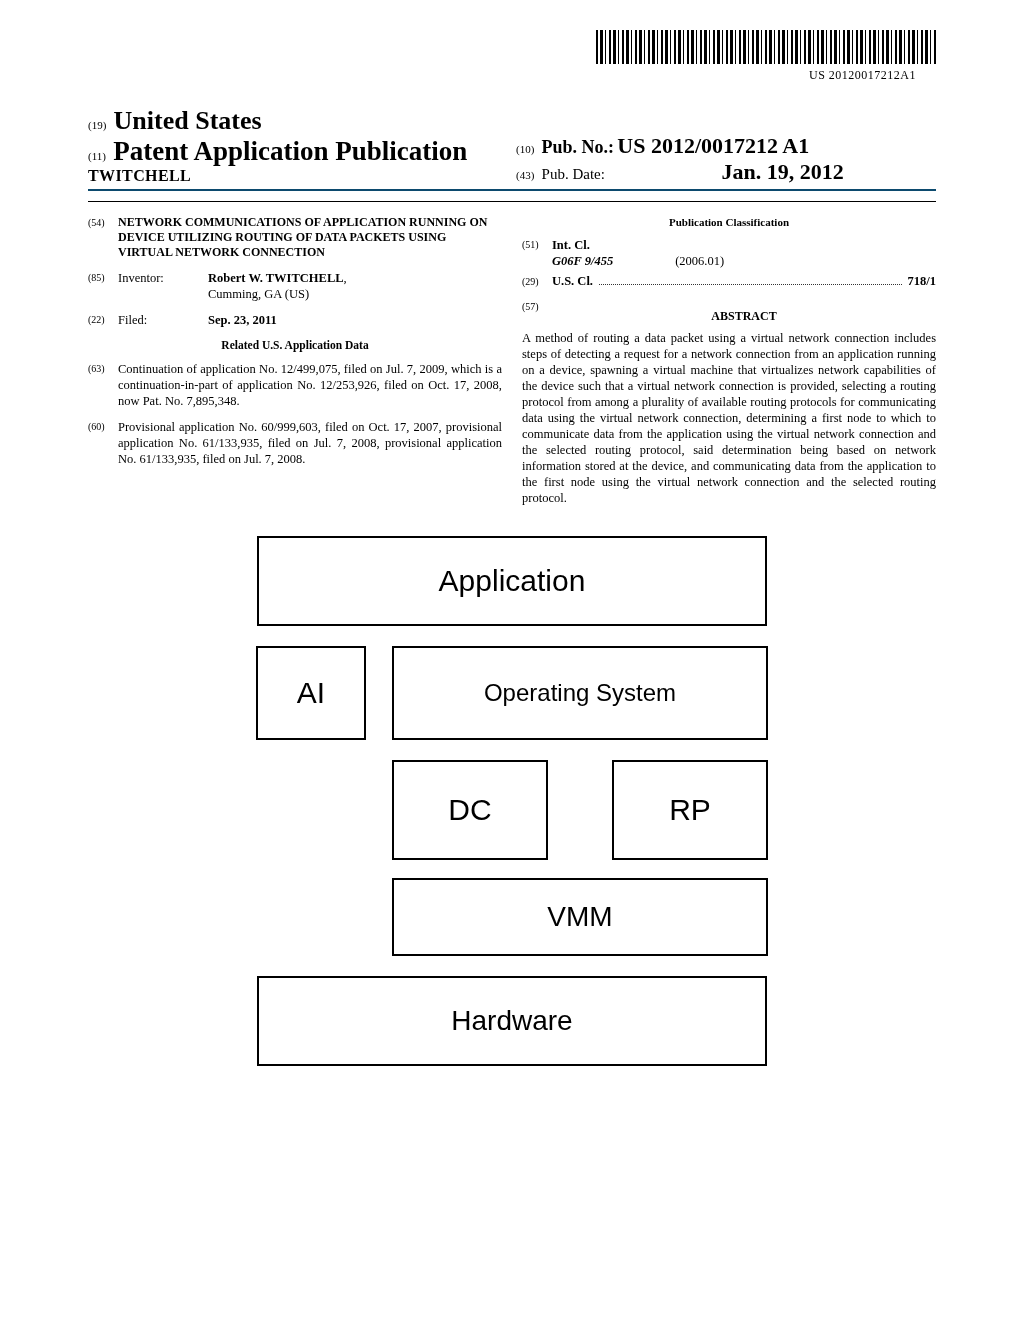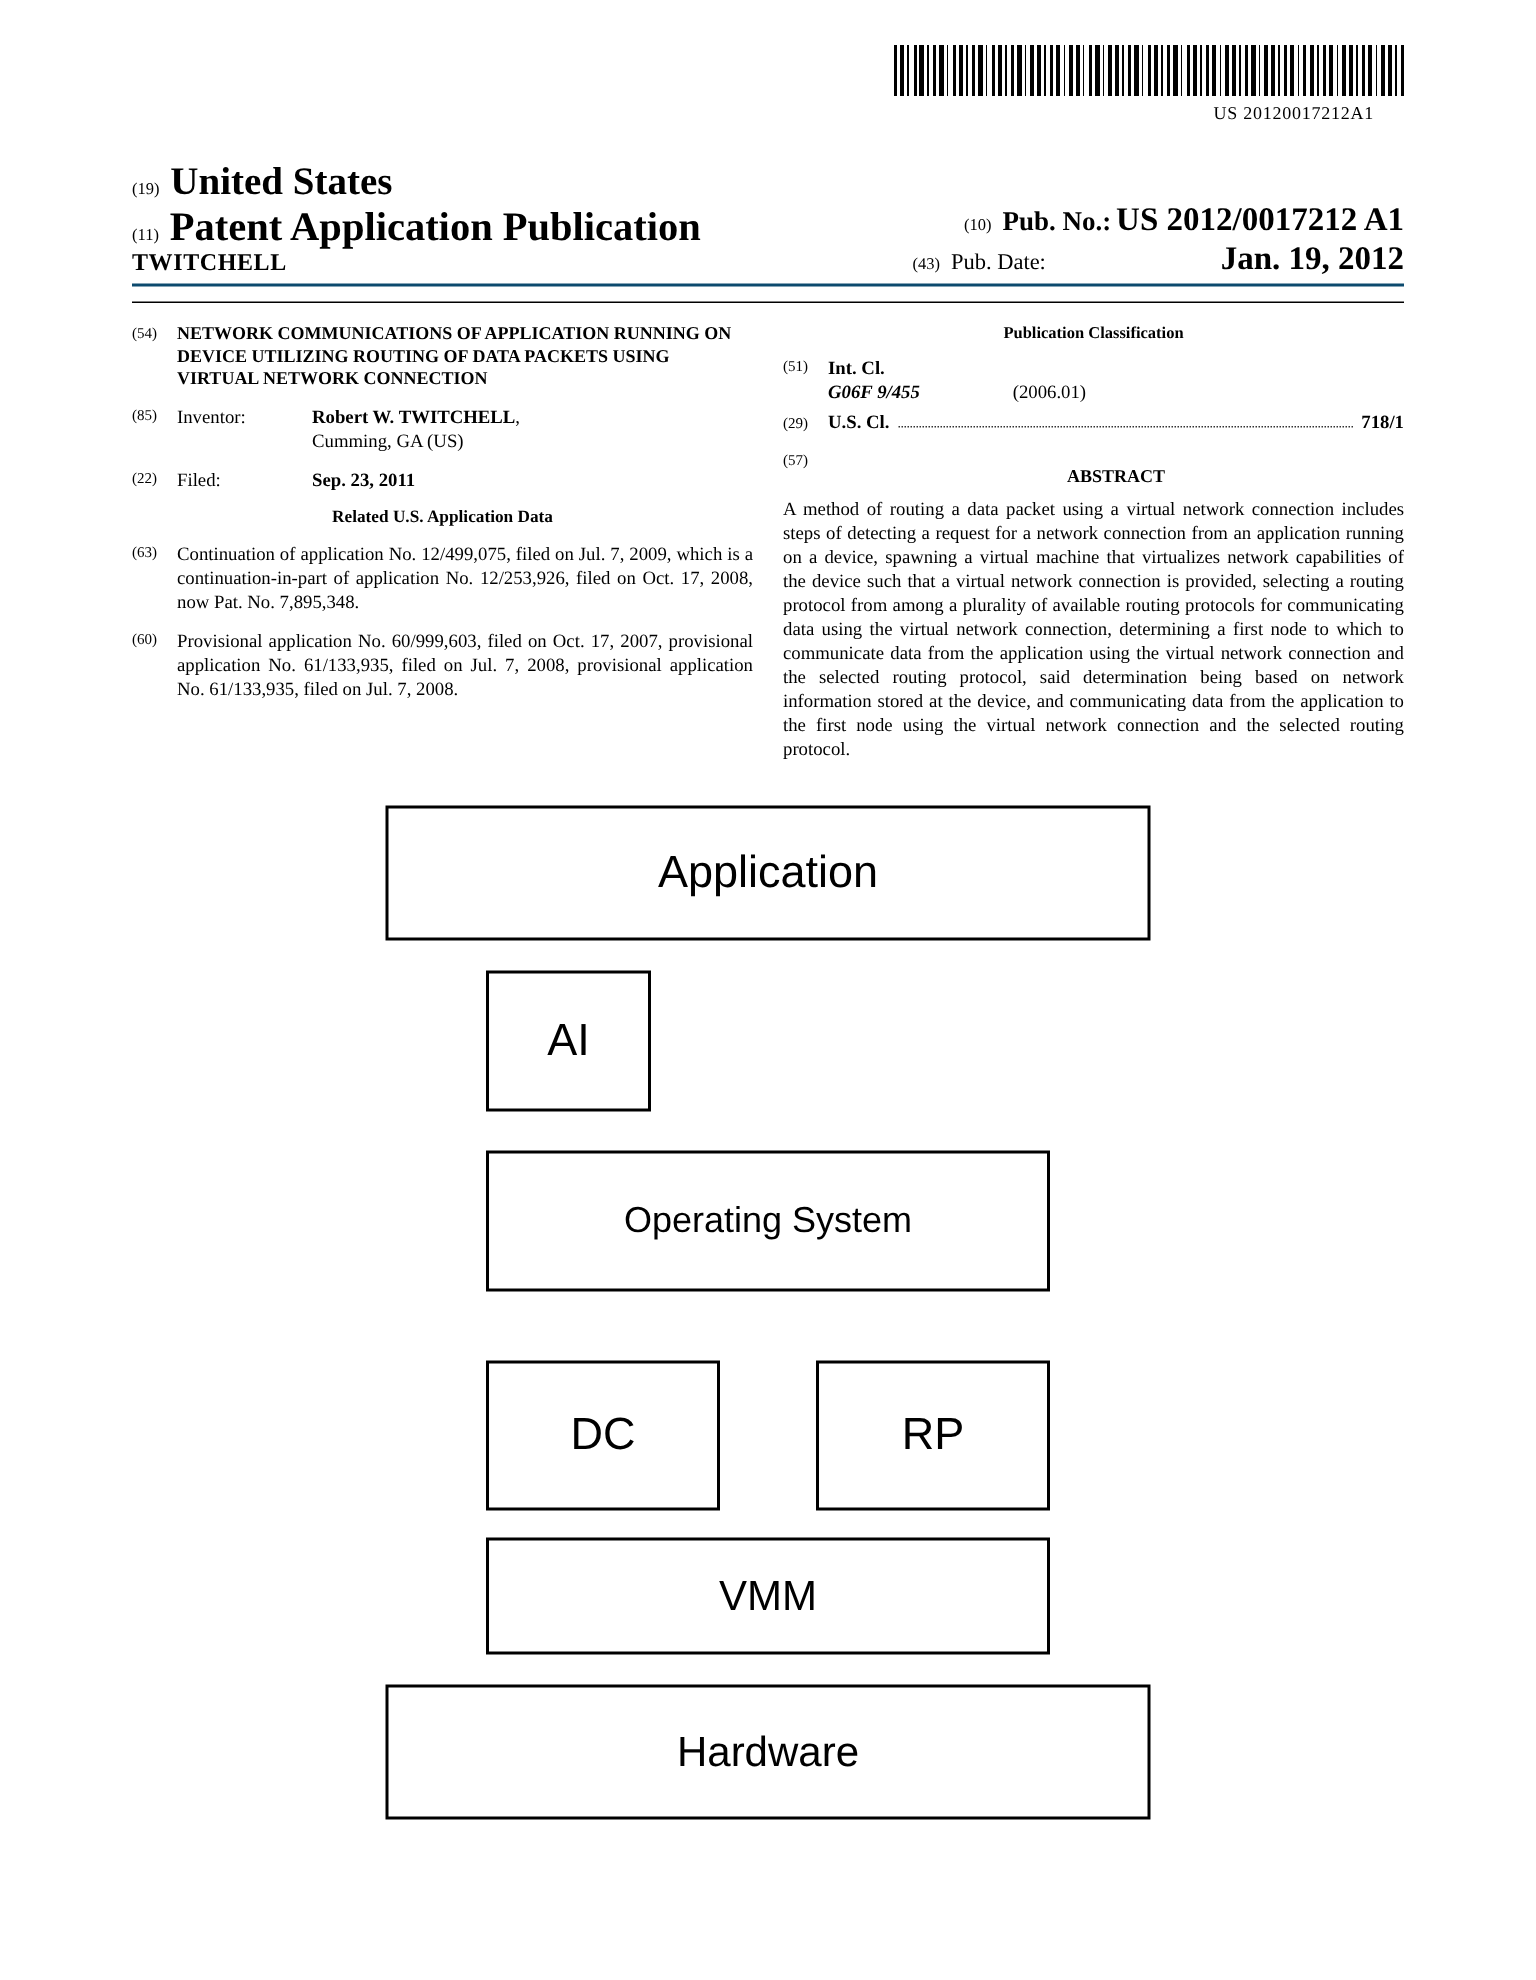--- a/index.html
+++ b/index.html
@@ -22,21 +22,21 @@
     .barcode-text { font-size: 12px; letter-spacing: 0.5px; padding-right: 20px; }
     .header-row {
       display: flex;
       align-items: flex-end;
       justify-content: space-between;
       border-bottom: 2px solid #0c4a6e;
       padding-bottom: 4px;
       margin-bottom: 10px;
     }
     .header-left { }
-    .header-right { text-align: right; min-width: 420px; margin-top: 44px; }
+    .header-right { text-align: left; min-width: 420px; margin-top: 44px; }
     .prefix-num { font-size: 11px; margin-right: 4px; }
     .us-title { font-size: 26px; font-weight: bold; }
     .pub-line { font-size: 27px; font-weight: bold; display: inline; }
     .family { font-size: 16px; font-weight: bold; letter-spacing: 0.4px; }
     .pubno-label { font-size: 18px; font-weight: bold; }
     .pubno-val { font-size: 22px; font-weight: bold; }
     .pubdate-label { font-size: 15px; }
     .pubdate-val { font-size: 22px; font-weight: bold; }
     .biblio {
       display: flex;
@@ -73,21 +73,21 @@
     .abstract-head { font-weight: bold; text-align:center; font-size: 12px; margin: 10px 0 6px;}
     .abstract-body { text-align: justify; font-size: 12.5px; line-height:1.28; }
 
     .figure-area {
       margin-top: 30px;
       display: flex; flex-direction: column; align-items: center;
       gap: 20px;
     }
     .fbox { border: 2px solid #000; display:flex; align-items:center; justify-content:center;
             font-family: Arial, Helvetica, sans-serif; color:#000; background:#fff;}
-    .row { display:flex; align-items: stretch; justify-content:center; gap:24px;flex-direction:column; }
+    .row { display:flex; align-items: stretch; justify-content:center; gap:24px; }
     .box-app { width: 510px; height: 90px; font-size: 30px; }
     .box-ai { width: 110px; height: 94px; font-size: 30px; }
     .box-os { width: 376px; height: 94px; font-size: 24px; }
     .box-dc { width: 156px; height: 100px; font-size: 30px; }
     .box-rp { width: 156px; height: 100px; font-size: 30px; }
     .box-vmm-wrap { width: 376px; display:flex; flex-direction:column; gap:18px; border:0;}
     .dc-rp-row { display:flex; justify-content: space-between;}
     .box-vmm { width: 376px; height: 78px; font-size: 28px; }
     .box-hw { width: 510px; height: 90px; font-size: 28px; }
     .narrow-gap { gap: 26px; }

